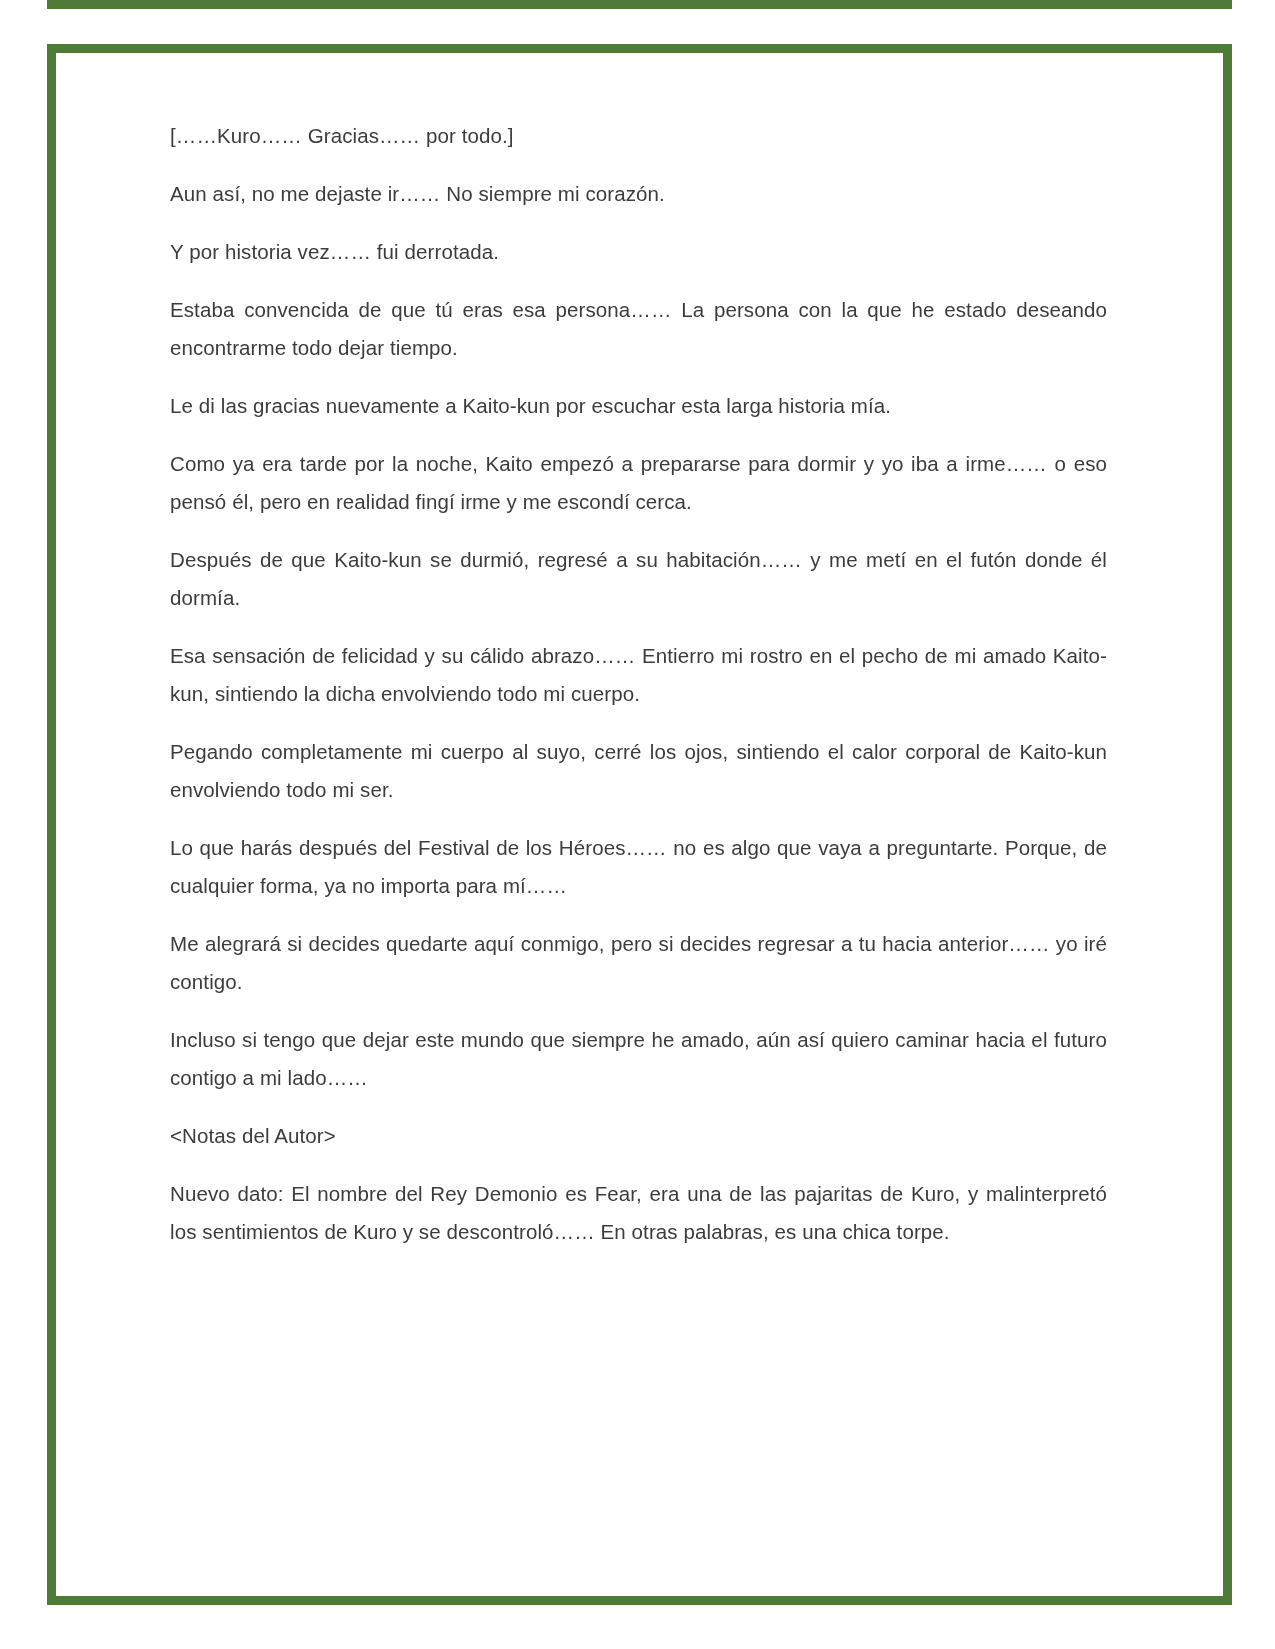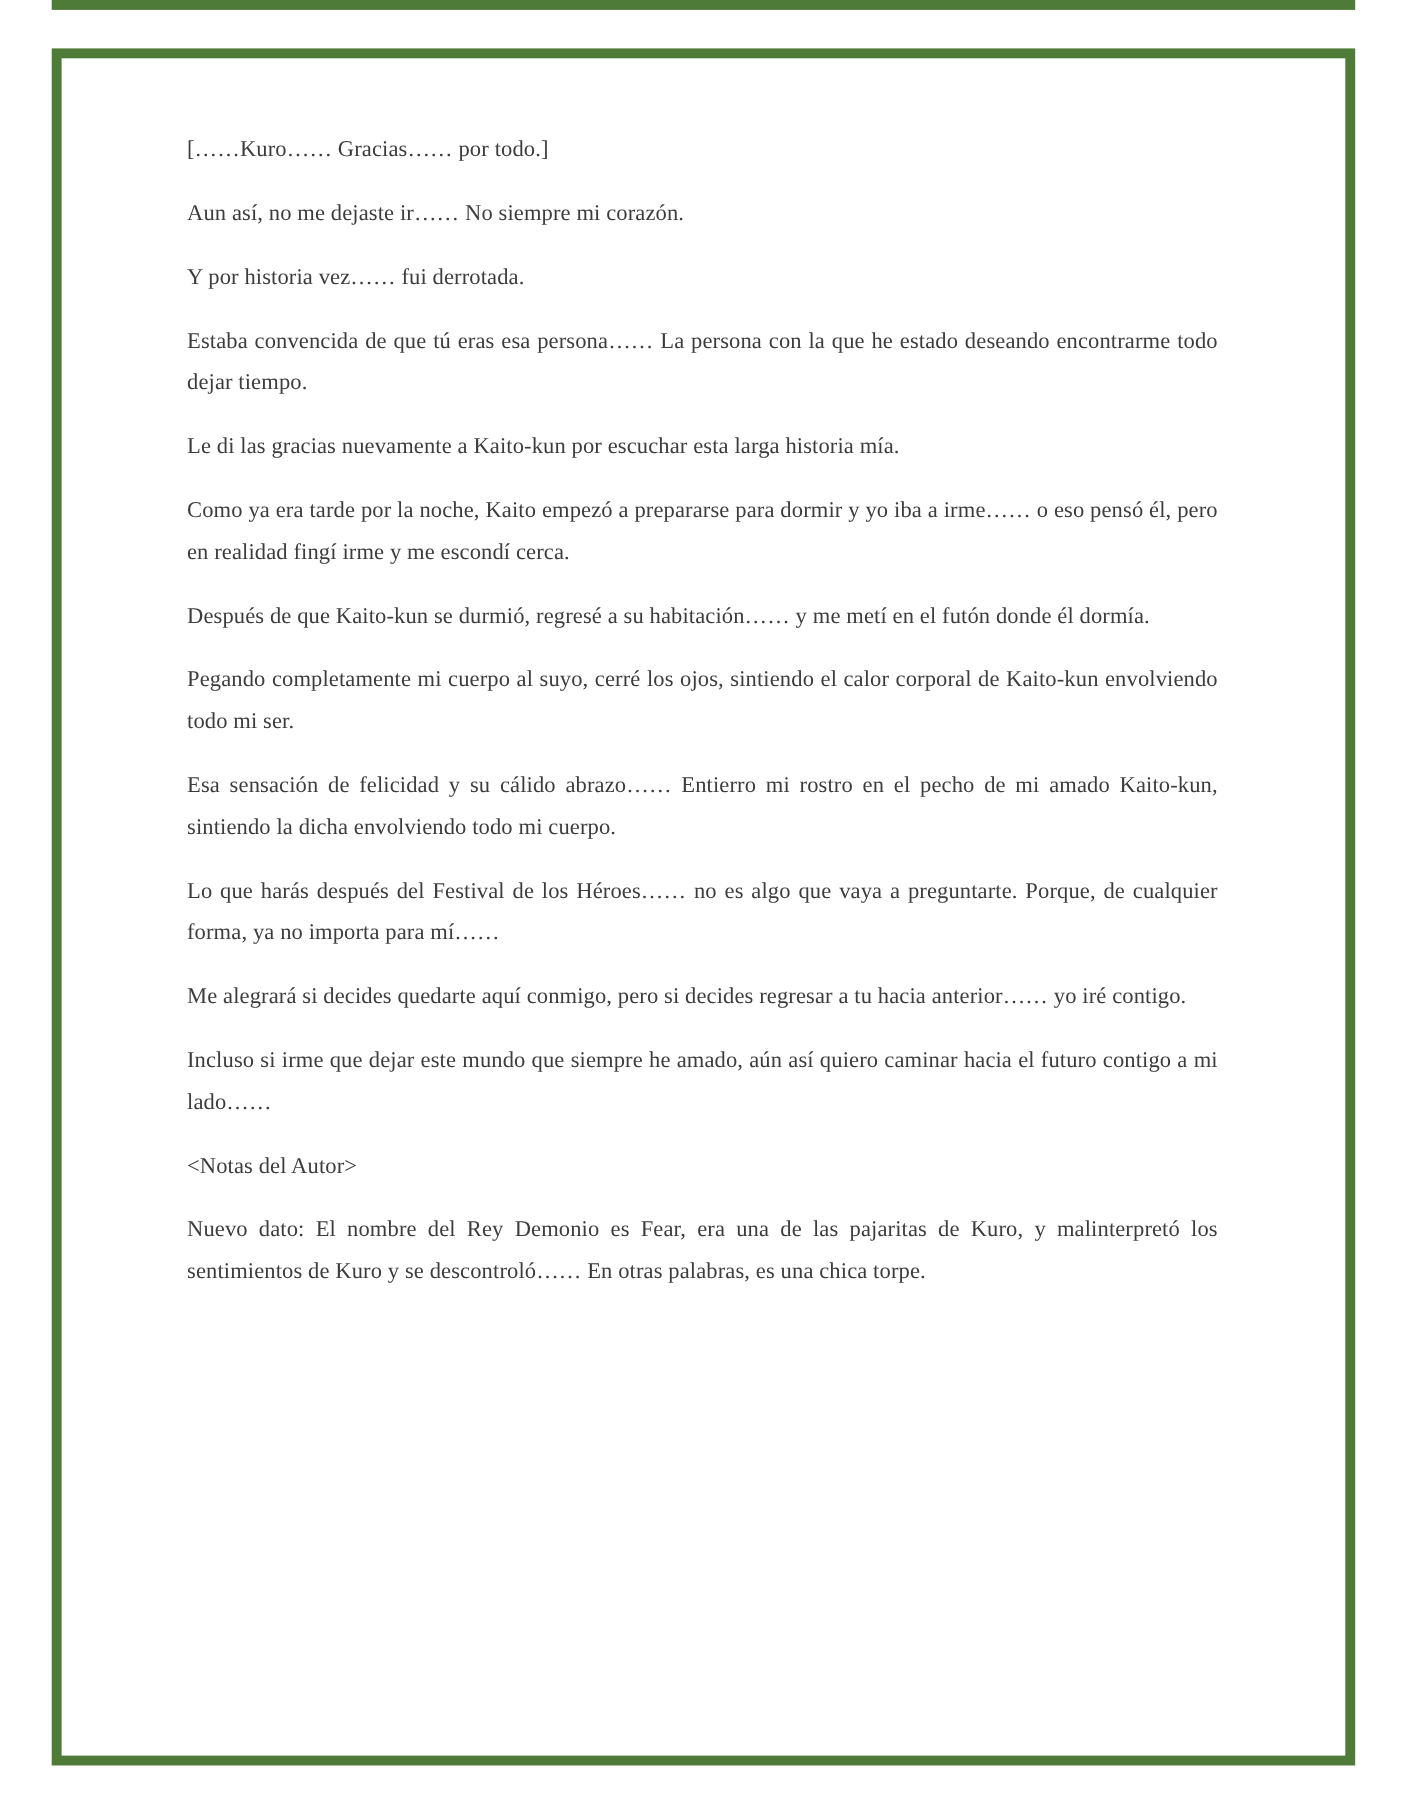--- a/index.html
+++ b/index.html
@@ -24,21 +24,20 @@
   }
   .page-frame {
     position: absolute;
     top: 44px;
     left: 47px;
     right: 43px;
     bottom: 44px;
     border: 9px solid var(--frame-green, #4f7b38);
     background: #ffffff;
     box-sizing: border-box;
-    font-family: Liberation Serif, serif;
   }
   .page-content {
     padding: 64px 116px 0 114px;
   }
   .page-content p {
     margin: 0 0 20px 0;
     font-size: 20.5px;
     line-height: 38px;
     color: #3c3c3c;
     text-align: justify;
@@ -52,21 +51,21 @@
 
 <div class="page-frame">
   <div class="page-content">
     <p>[……Kuro…… Gracias…… por todo.]</p>
     <p>Aun así, no me dejaste ir…… No siempre mi corazón.</p>
     <p>Y por historia vez…… fui derrotada.</p>
     <p>Estaba convencida de que tú eras esa persona…… La persona con la que he estado deseando encontrarme todo dejar tiempo.</p>
     <p>Le di las gracias nuevamente a Kaito-kun por escuchar esta larga historia mía.</p>
     <p>Como ya era tarde por la noche, Kaito empezó a prepararse para dormir y yo iba a irme…… o eso pensó él, pero en realidad fingí irme y me escondí cerca.</p>
     <p>Después de que Kaito-kun se durmió, regresé a su habitación…… y me metí en el futón donde él dormía.</p>
+    <p>Esa sensación de felicidad y su cálido abrazo…… Entierro mi rostro en el pecho de mi amado Kaito-kun, sintiendo la dicha envolviendo todo mi cuerpo.</p>
     <p>Pegando completamente mi cuerpo al suyo, cerré los ojos, sintiendo el calor corporal de Kaito-kun envolviendo todo mi ser.</p>
-    <p>Esa sensación de felicidad y su cálido abrazo…… Entierro mi rostro en el pecho de mi amado Kaito-kun, sintiendo la dicha envolviendo todo mi cuerpo.</p>
     <p>Lo que harás después del Festival de los Héroes…… no es algo que vaya a preguntarte. Porque, de cualquier forma, ya no importa para mí……</p>
     <p>Me alegrará si decides quedarte aquí conmigo, pero si decides regresar a tu hacia anterior…… yo iré contigo.</p>
-    <p>Incluso si irme que dejar este mundo que siempre he amado, aún así quiero caminar hacia el futuro contigo a mi lado……</p>
+    <p>Incluso si tengo que dejar este mundo que siempre he amado, aún así quiero caminar hacia el futuro contigo a mi lado……</p>
     <p>&lt;Notas del Autor&gt;</p>
     <p>Nuevo dato: El nombre del Rey Demonio es Fear, era una de las pajaritas de Kuro, y malinterpretó los sentimientos de Kuro y se descontroló…… En otras palabras, es una chica torpe.</p>
   </div>
 </div>
 
 </body></html>

